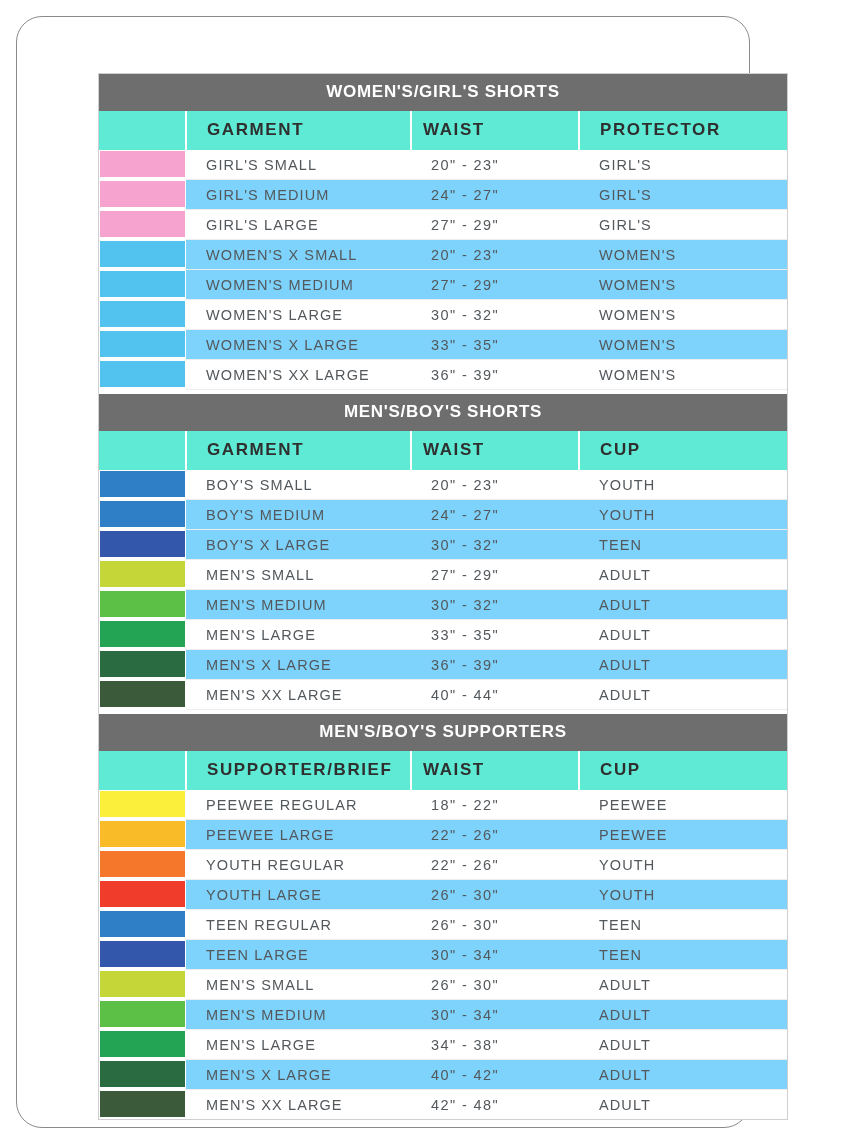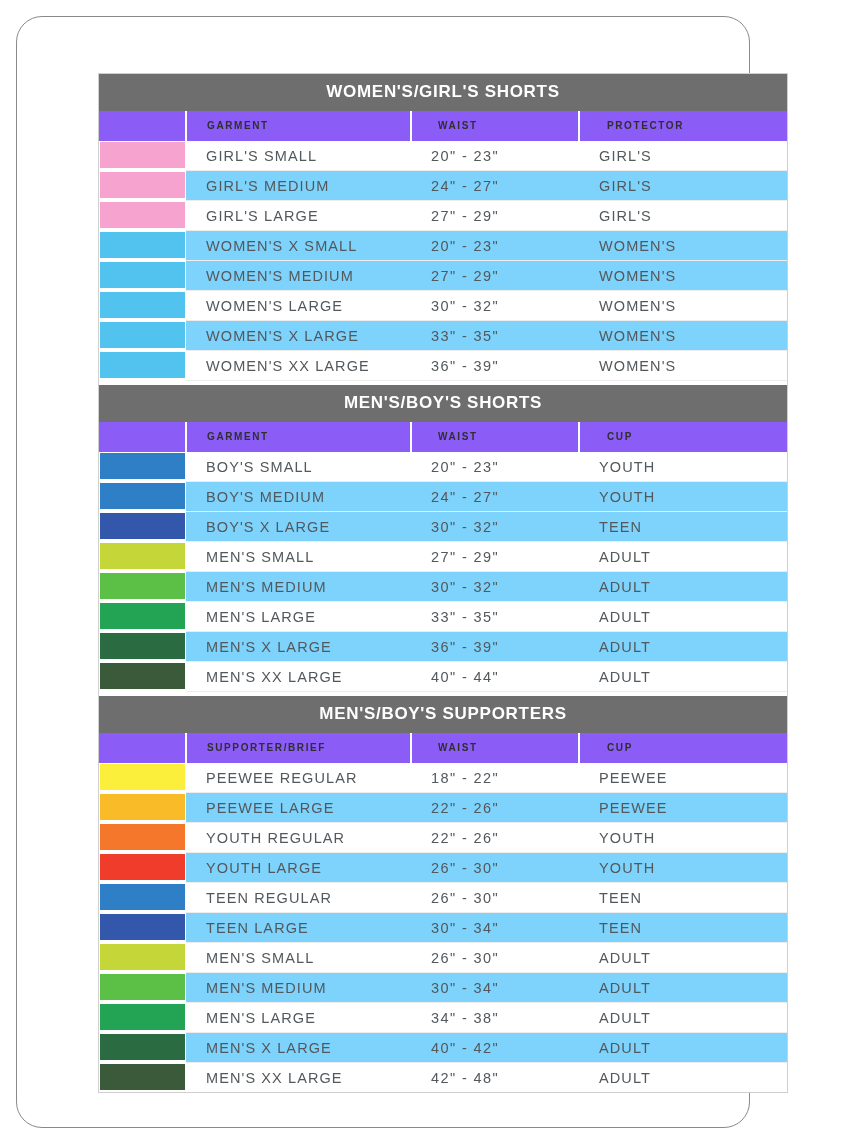--- a/index.html
+++ b/index.html
@@ -57,33 +57,33 @@
     font-size: 17px;
     font-weight: bold;
     letter-spacing: 0.7px;
     text-align: center;
     padding: 8px 0 9px 0;
     border: none;
   }
 
   
   tr.col-header td {
-    background: #8b5cf6;
+    background: #5eead4;
     color: #2f2f2f;
-    font-size: 10px;
+    font-size: 17px;
     font-weight: bold;
     letter-spacing: 1.6px;
     padding: 9px 0 10px 0;
     border: none;
     border-right: 2px solid #ffffff;
   }
   tr.col-header td.h-swatch { border-right: 2px solid #ffffff; }
   tr.col-header td.h-garment { padding-left: 20px; }
-  tr.col-header td.h-waist { padding-left: 26px; margin-top: 27px; }
-  tr.col-header td.h-cup { padding-left: 27px; border-right: none; }
+  tr.col-header td.h-waist { padding-left: 11px; margin-top: 27px; }
+  tr.col-header td.h-cup { padding-left: 20px; border-right: none; }
 
   
   tr.data-row td {
     font-size: 14.5px;
     letter-spacing: 1.1px;
     color: #53585c;
     height: 29px;
     padding: 0;
     border-bottom: 1px solid #ededed;
     background: #ffffff;

